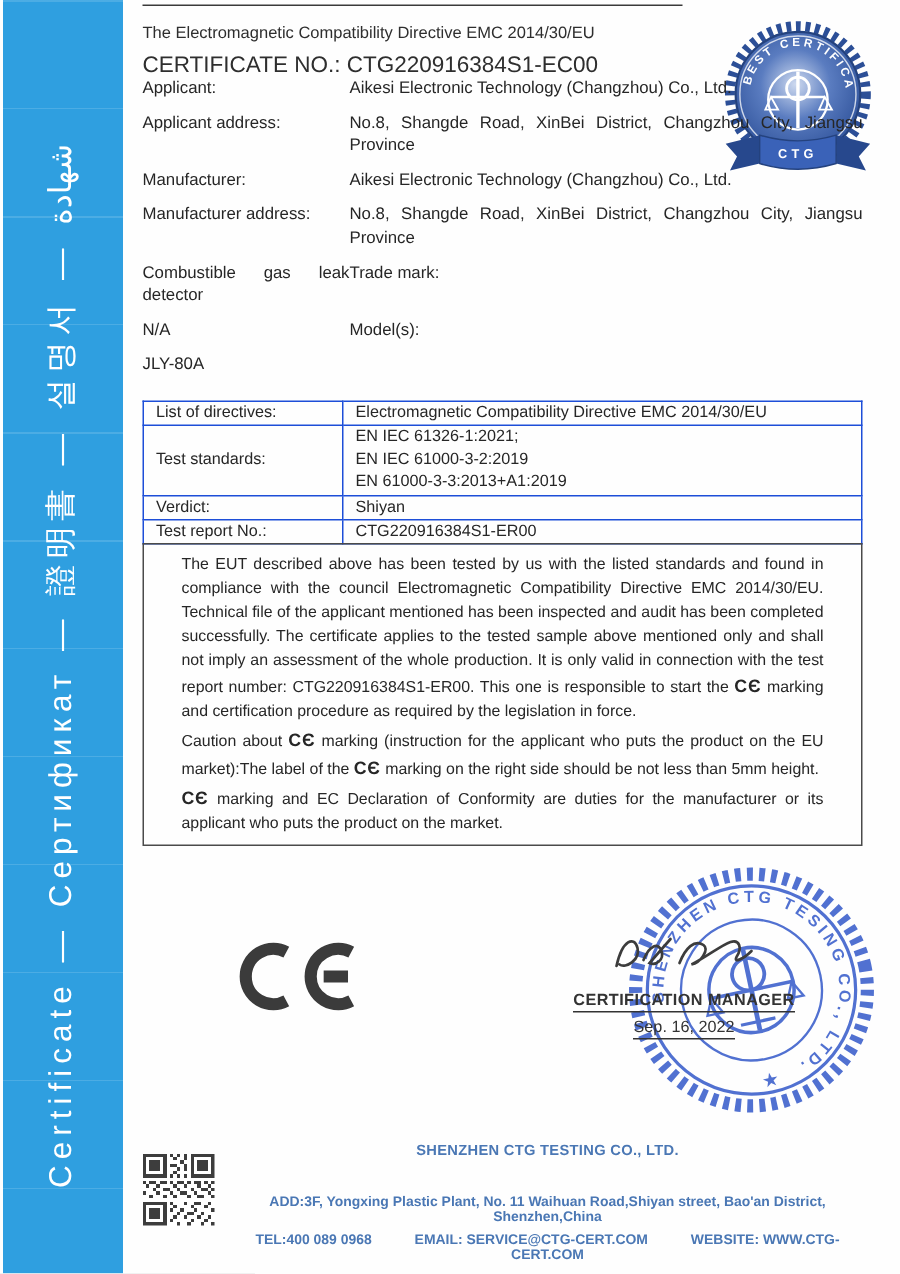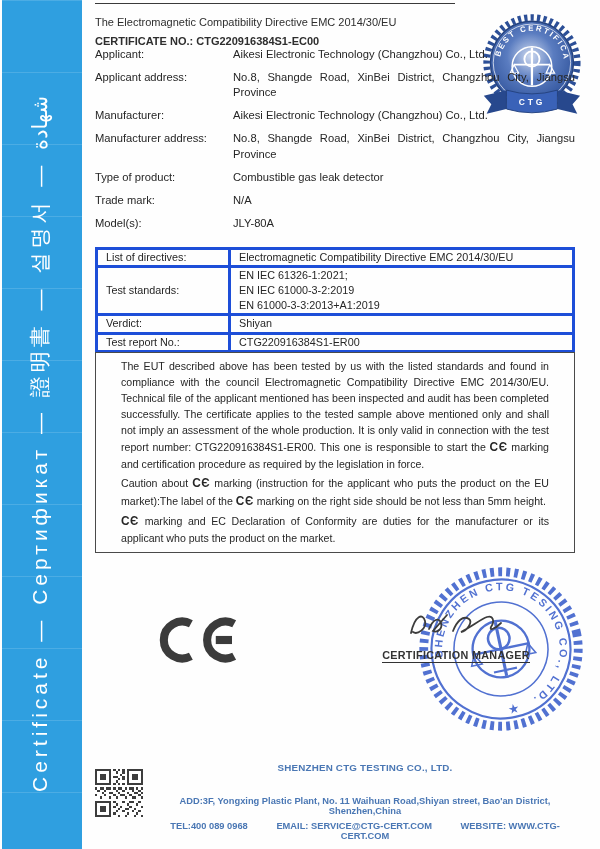--- a/index.html
+++ b/index.html
@@ -33,37 +33,37 @@
     border-top: 4px solid #1d1d1d; border-bottom: 3px solid #1d1d1d;
     padding: 5px 0 6px;
   }
   .title-block h1 {
     font-size: 24px; font-weight: 700; letter-spacing: .5px; color: #1f1f1f;
     white-space: nowrap;
   }
   .title-echo { width: 360px; height: 1px; background: #3a3a3a; margin-top: 3px; }
 
   .subtitle { margin-top: 12px; font-size: 11px; color: #2e2e2e; }
-  .cert-no  { margin-top: 7px;  font-size: 11px; color: #2e2e2e; font-weight: bold; }
+  .cert-no  { margin-top: 7px;  font-size: 15px; color: #2e2e2e; }
 
   
   .badge { position: absolute; left: 472px; top: 8px; width: 118px; height: 118px; }
 
   
   .info { display: grid; grid-template-columns: 138px 342px;
           row-gap: 8px; font-size: 11.2px; line-height: 1.35; }
   .info .lbl { color: #262626; }
   .info .val { color: #262626; text-align: justify; }
 
   
   table.directives {
     margin-top: 16px; width: 480px; border-collapse: collapse;
     font-size: 10.8px; color: #262626;
   }
-  table.directives td { border: 3px solid #1d4ed8; padding: 0 8px; vertical-align: middle; line-height: 1.4; }
+  table.directives td { border: 1px solid #1d4ed8; padding: 0 8px; vertical-align: middle; line-height: 1.4; }
   table.directives td.c1 { width: 133px; }
 
   
   .statement {
     margin-top: -1px; width: 480px; border: 1px solid #4a4a4a;
     padding: 5px 25px 6px; font-size: 10.6px; line-height: 1.52;
     text-align: justify; color: #262626;
   }
   .statement p + p { margin-top: 2px; }
   .ce { font-weight: 700; letter-spacing: .5px; white-space: nowrap; font-size: 1.12em; }
@@ -139,21 +139,20 @@
 
     <div class="info">
       <div class="lbl">Applicant:</div>
       <div class="val">Aikesi Electronic Technology (Changzhou) Co., Ltd.</div>
       <div class="lbl">Applicant address:</div>
       <div class="val">No.8, Shangde Road, XinBei District, Changzhou City, Jiangsu Province</div>
       <div class="lbl">Manufacturer:</div>
       <div class="val">Aikesi Electronic Technology (Changzhou) Co., Ltd.</div>
       <div class="lbl">Manufacturer address:</div>
       <div class="val">No.8, Shangde Road, XinBei District, Changzhou City, Jiangsu Province</div>
-      <div class="lbl">Type of product:</div>
       <div class="val">Combustible gas leak detector</div>
       <div class="lbl">Trade mark:</div>
       <div class="val">N/A</div>
       <div class="lbl">Model(s):</div>
       <div class="val">JLY-80A</div>
     </div>
 
     <table class="directives">
       <tbody>
         <tr>
@@ -212,20 +211,21 @@
         <path d="M62,90 l-5,11 h11 z" fill="none" stroke="#3a5ecb" stroke-width="1.6"></path>
         <path d="M118,90 l-5,11 h11 z" fill="none" stroke="#3a5ecb" stroke-width="1.6"></path>
         <path d="M78,112 h24" stroke="#3a5ecb" stroke-width="2.2"></path>
       </svg>
 
       <div class="sig-wrap">
         <svg class="sig-script" viewBox="0 0 112 36">
           <path d="M8,28 C12,10 20,8 22,16 C24,24 14,30 10,27 M26,24 C30,14 36,12 38,18 C40,24 34,28 30,26 L44,10 M50,26 C54,16 60,10 66,14 C70,17 64,26 58,27 C68,22 78,14 84,12 C90,10 92,16 88,22 C86,26 92,24 98,18" fill="none" stroke="#3c3c3c" stroke-width="1.8" stroke-linecap="round"></path>
         </svg>
         <div><span class="sig-title">CERTIFICATION MANAGER</span></div>
+        <div><span class="sig-date">Sep. 16, 2022</span></div>
       </div>
     </div>
   </div>
 
   <div class="footer">
     <svg class="qr" viewBox="0 0 21 21" shape-rendering="crispEdges">
       <rect x="0" y="0" width="21" height="21" fill="#ffffff"></rect>
       <g fill="#3d3d3d">
         <path d="M0,0h7v7h-7z M1,1v5h5v-5z" fill-rule="evenodd"></path>
         <rect x="2" y="2" width="3" height="3"></rect>

